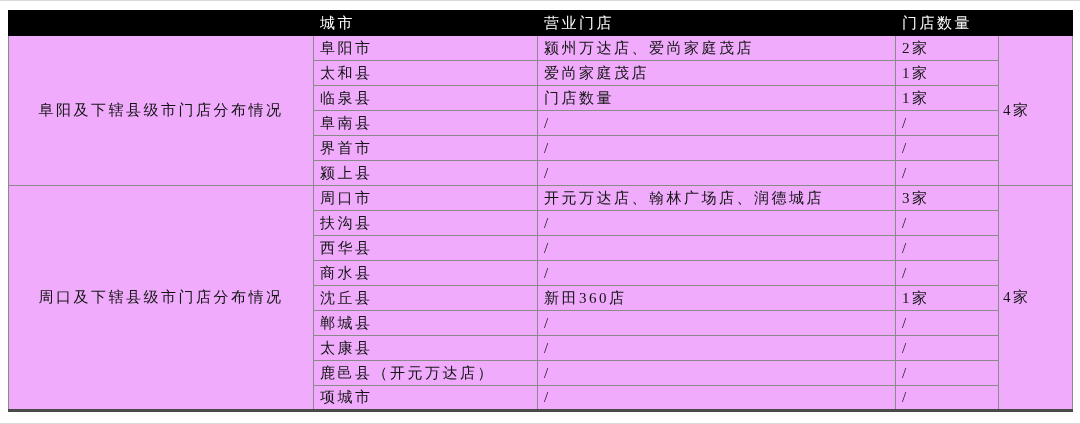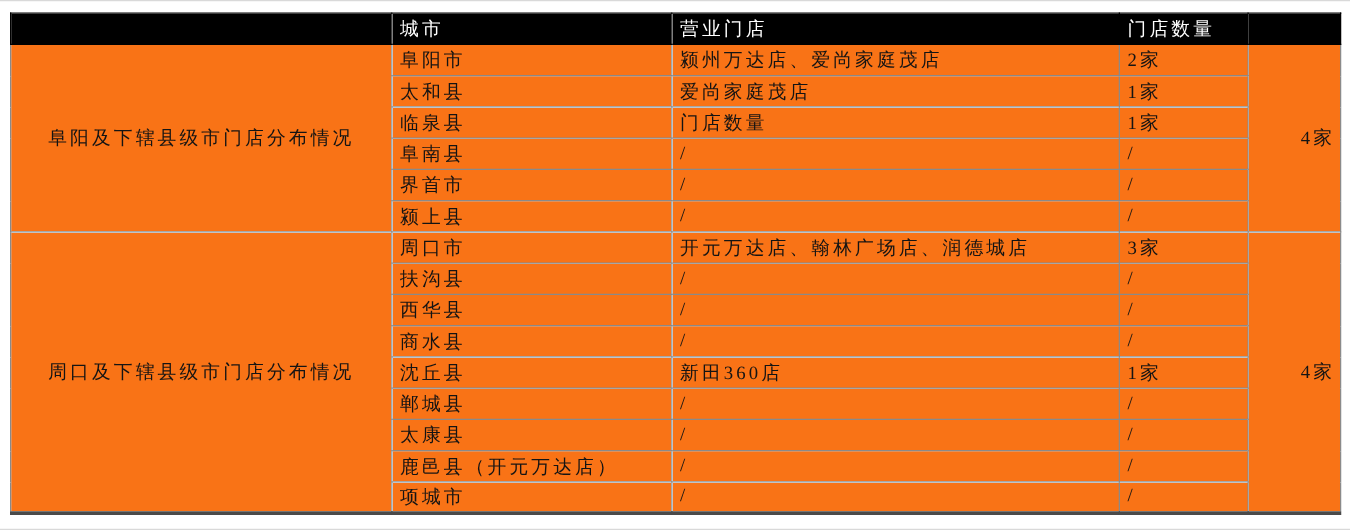--- a/index.html
+++ b/index.html
@@ -37,27 +37,27 @@
     padding: 0 2px 0 6px;
     white-space: nowrap;
     overflow: hidden;
   }
   thead th {
     background: #000000;
     color: #ffffff;
     border-color: #000000;
     height: 25px;
   }
-  tbody td { height: 25px; background: #f97316; }
+  tbody td { height: 25px; background: #f0abfc; }
   td.group-cell {
     text-align: center;
     padding: 0 8px;
   }
   td.total-cell {
-    text-align: right;
+    text-align: left;
     padding: 4px;
   }
 </style>
 </head>
 <body>
 
 <div class="table-wrap">
   <table class="store-table">
     <colgroup>
       <col class="c-group">

